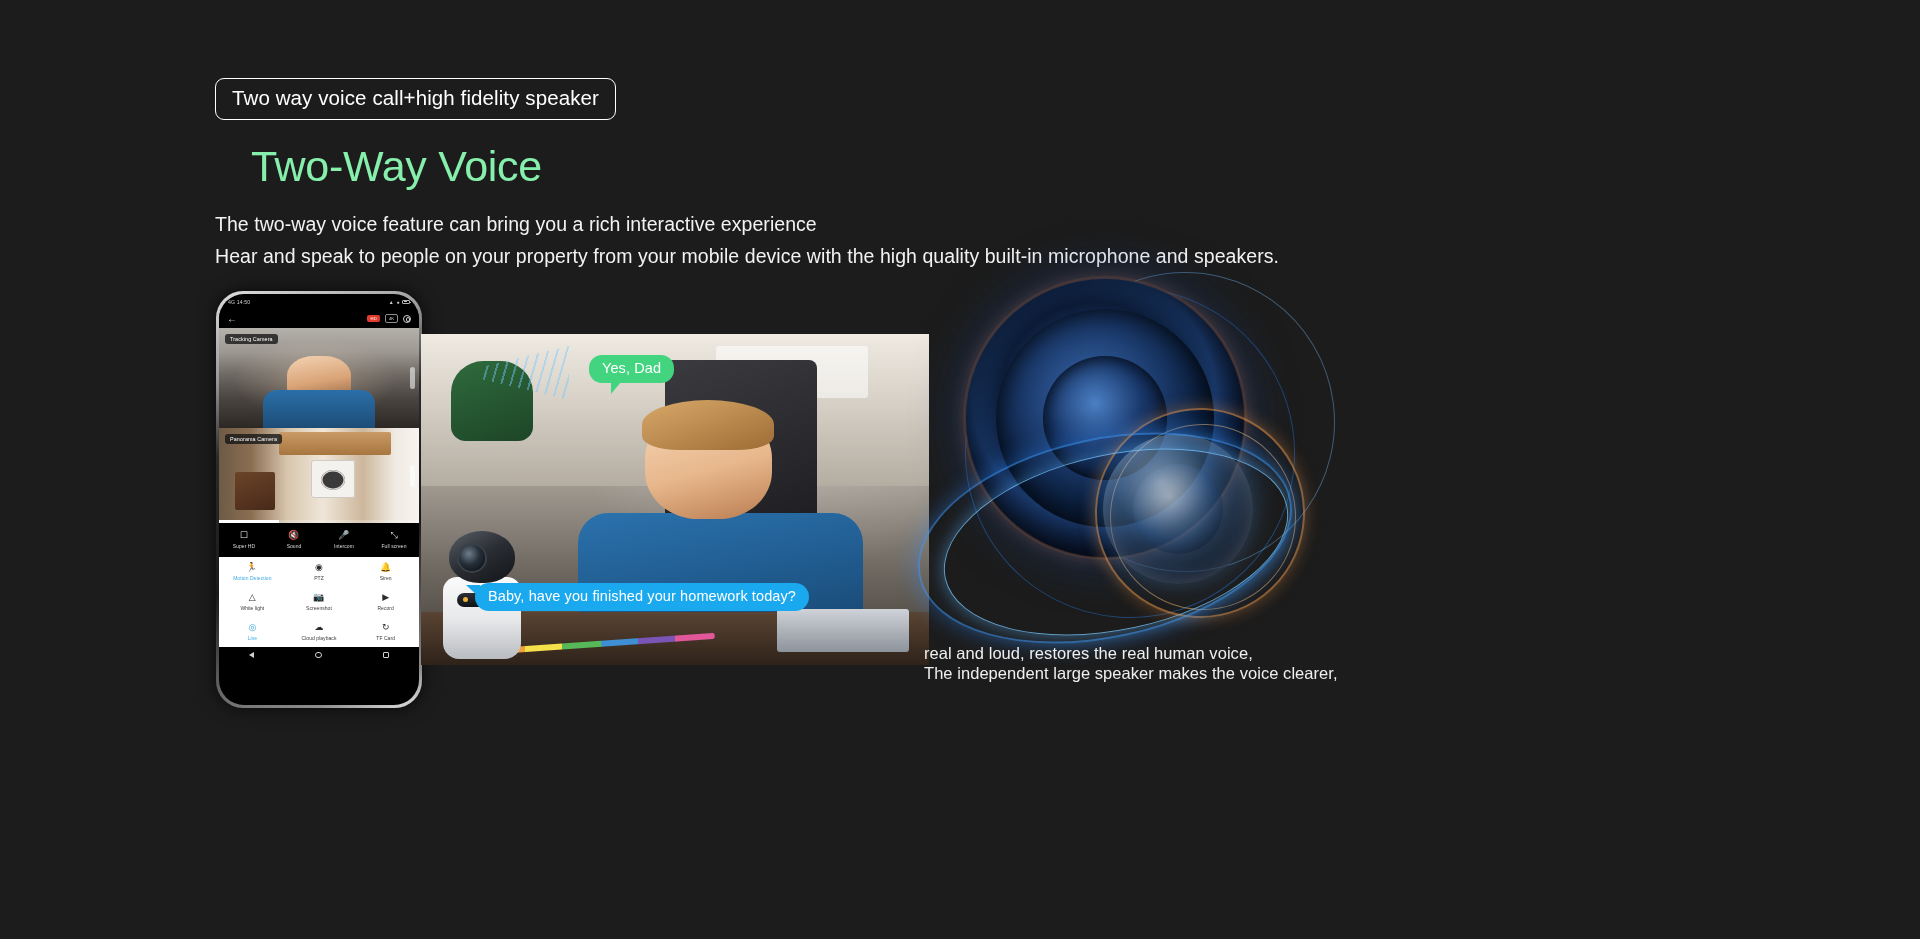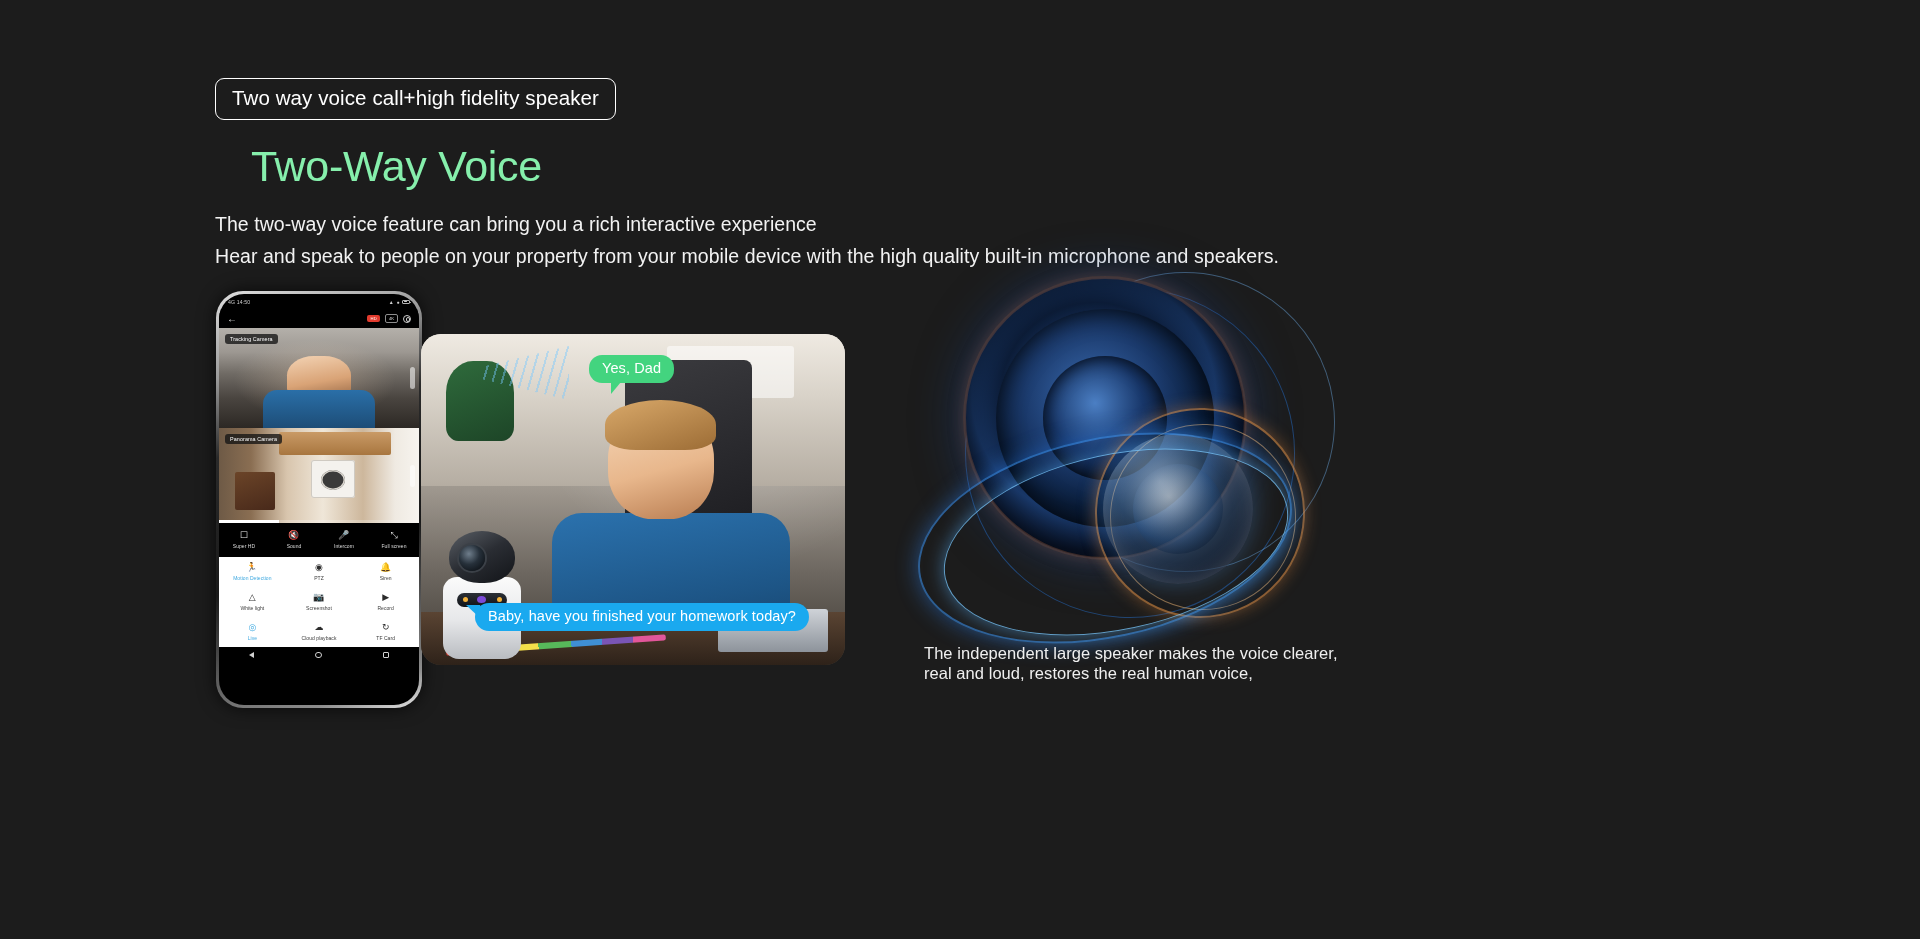--- a/index.html
+++ b/index.html
@@ -147,22 +147,22 @@
   .gcell .lb { font-size:5px; color:#3a3a3a; letter-spacing:.05px; }
   .gcell.active .gl, .gcell.active .lb { color:#3fa9e0; }
 
   .nav-bar { height:16px; background:#000; display:flex; align-items:center; justify-content:space-around; }
   .nav-tri { width:0;height:0;border-top:3.2px solid transparent;border-bottom:3.2px solid transparent;border-right:5px solid #d2d2d2; }
   .nav-cir { width:6.5px;height:6.5px;border:1px solid #d2d2d2;border-radius:50%; }
   .nav-sq { width:6px;height:6px;border:1px solid #d2d2d2;border-radius:1px; }
 
   
   .photo {
-    position:absolute; left:421px; top:334px; width:424px; height:331px;
-    border-radius:20px; overflow:hidden;
+    position:absolute; left:421px; top:334px; width:508px; height:331px;
+    border-radius:0; overflow:hidden;
     background:
       radial-gradient(ellipse at 72% 18%, rgba(255,255,255,.28) 0%, rgba(0,0,0,0) 46%),
       linear-gradient(180deg,#d8d4cd 0%,#c7c2ba 22%,#9c958c 48%,#6d6760 72%,#3f3a34 100%);
   }
   .ph-kitchen{
     position:absolute; left:0; right:0; top:0; height:46%;
     background:linear-gradient(180deg,#efeae2 0%,#d9d3c9 40%,#b5ada2 100%);
   }
   .ph-kitchen:before{
     content:""; position:absolute; left:6%; top:18%; width:16%; height:52%;
@@ -244,21 +244,21 @@
   }
   .bubble-green {
     background:#43d47f; left:168px; top:21px; border-radius:13px;
   }
   .bubble-green:after{
     content:""; position:absolute; left:22px; bottom:-11px;
     border-width:12px 10px 0 0; border-style:solid;
     border-color:#43d47f transparent transparent transparent;
   }
   .bubble-blue {
-    background:#1aa9ef; left:54px; top:249px; border-radius:15px;margin-top:20px;
+    background:#1aa9ef; left:54px; top:249px; border-radius:15px;
   }
   .bubble-blue:after{
     content:""; position:absolute; left:-9px; top:2px;
     border-width:0 14px 13px 0; border-style:solid;
     border-color:transparent #1aa9ef transparent transparent;
   }
 
   
   .speaker-wrap {
     position:absolute; left:905px; top:258px; width:470px; height:400px;
@@ -486,17 +486,17 @@
     <div class="cone"></div>
     <div class="cone-rim"></div>
     <div class="amber-arc"></div>
     <div class="amber-arc2"></div>
     <div class="magnet"></div>
     <div class="halo-a"></div>
     <div class="halo-b"></div>
   </div>
 
   <div class="speaker-caption">
+    <div>real and loud, restores the real human voice,</div>
     <div>The independent large speaker makes the voice clearer,</div>
-    <div>real and loud, restores the real human voice,</div>
   </div>
 
 </div>
 
 </body></html>

